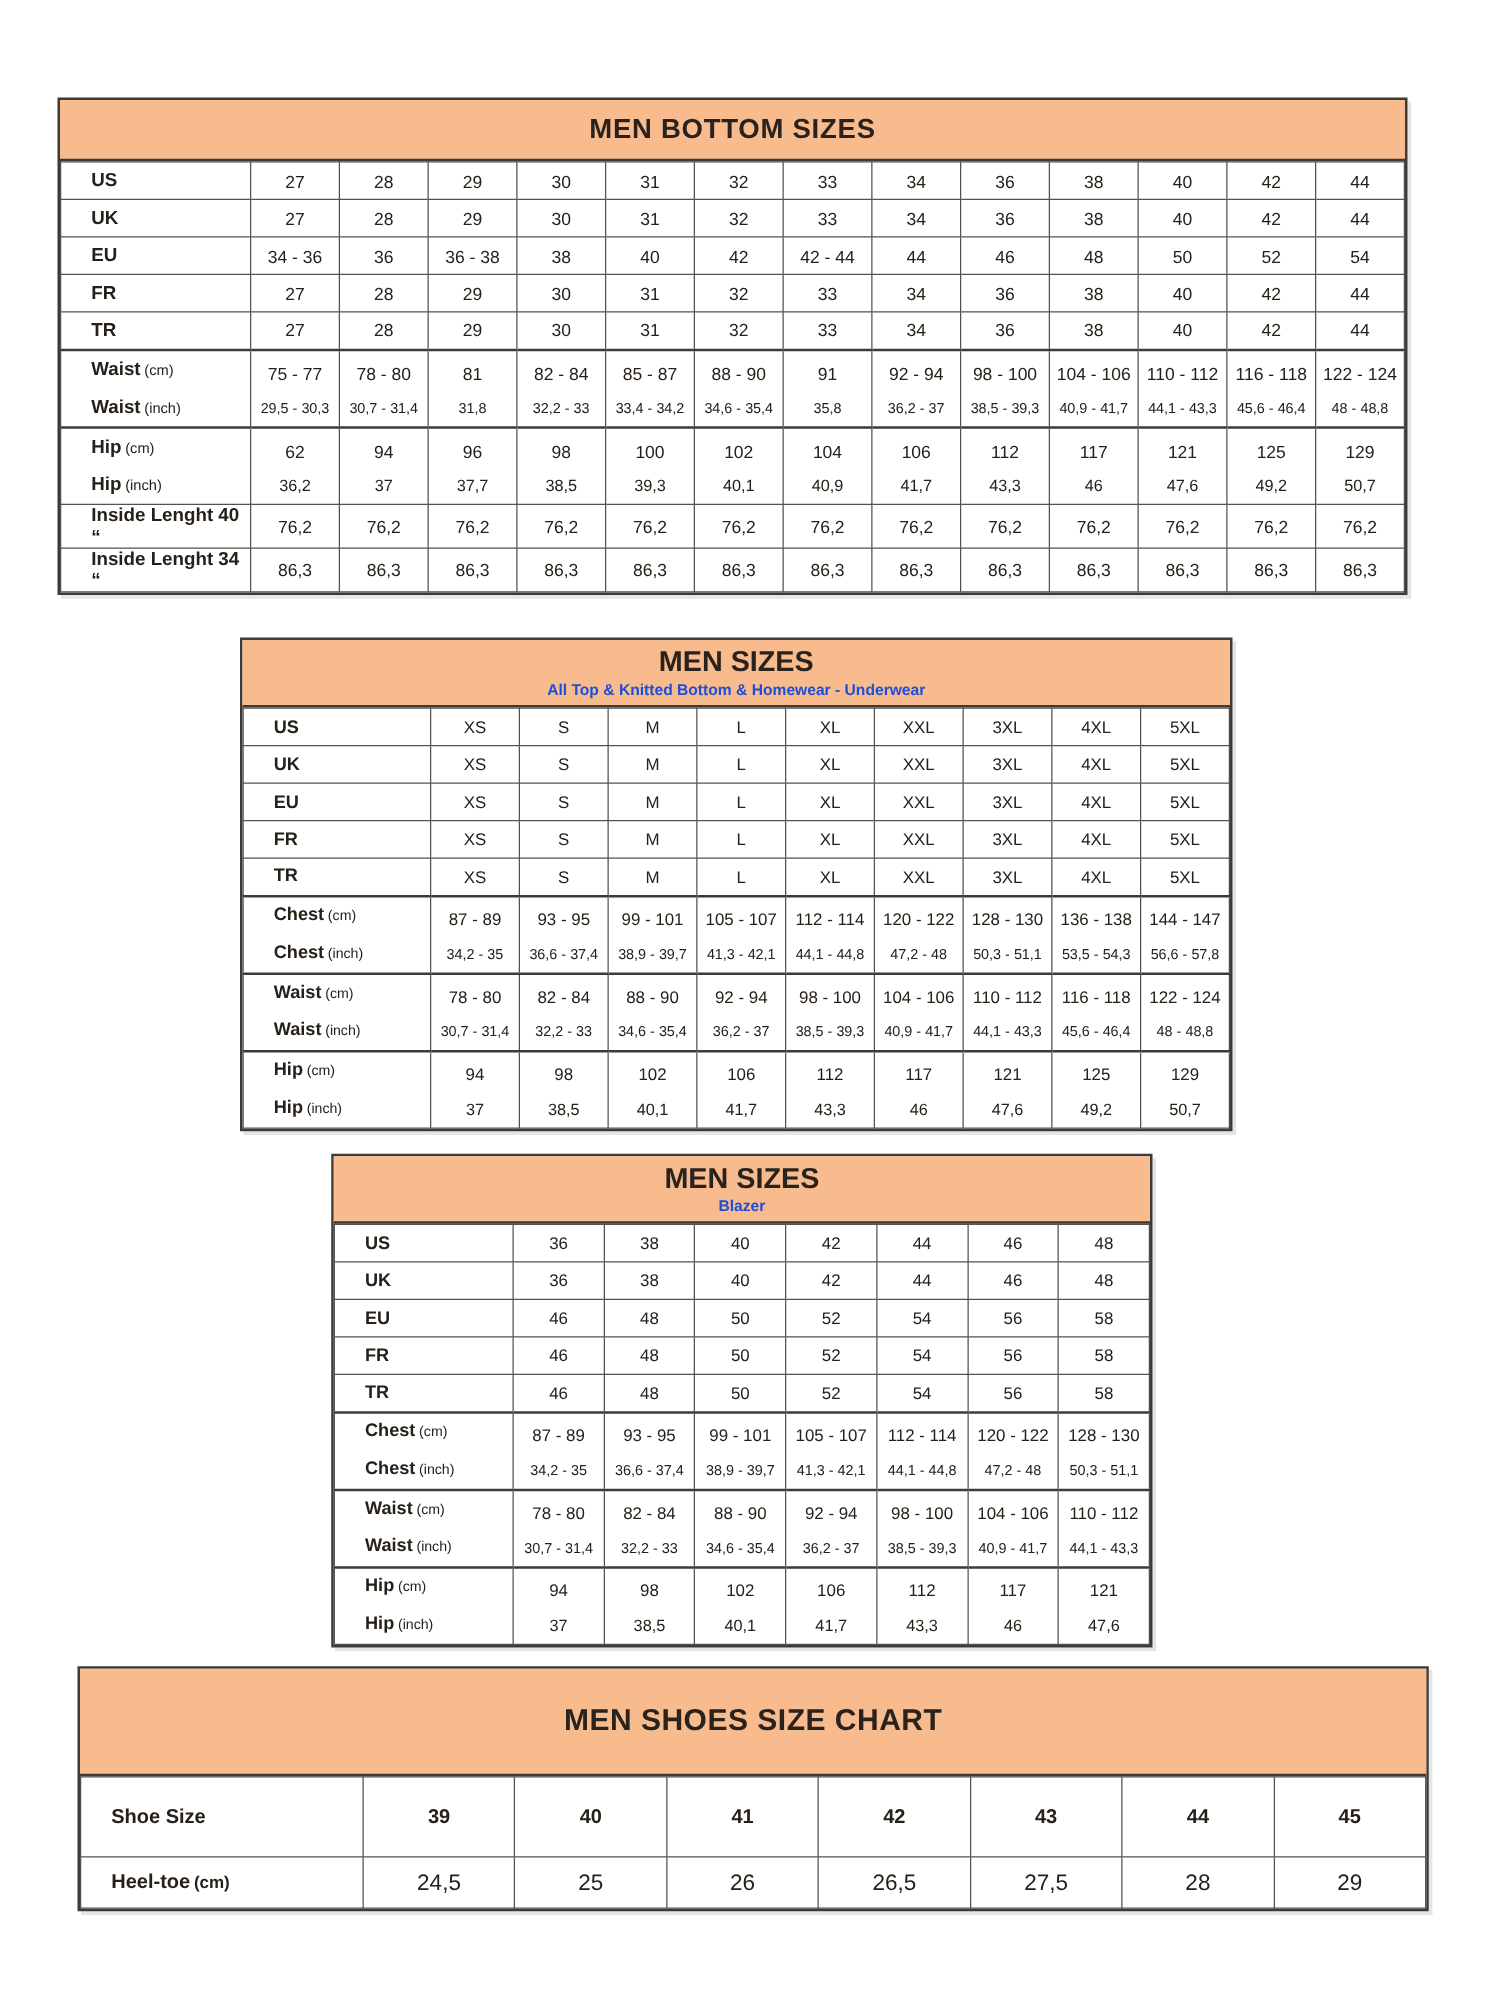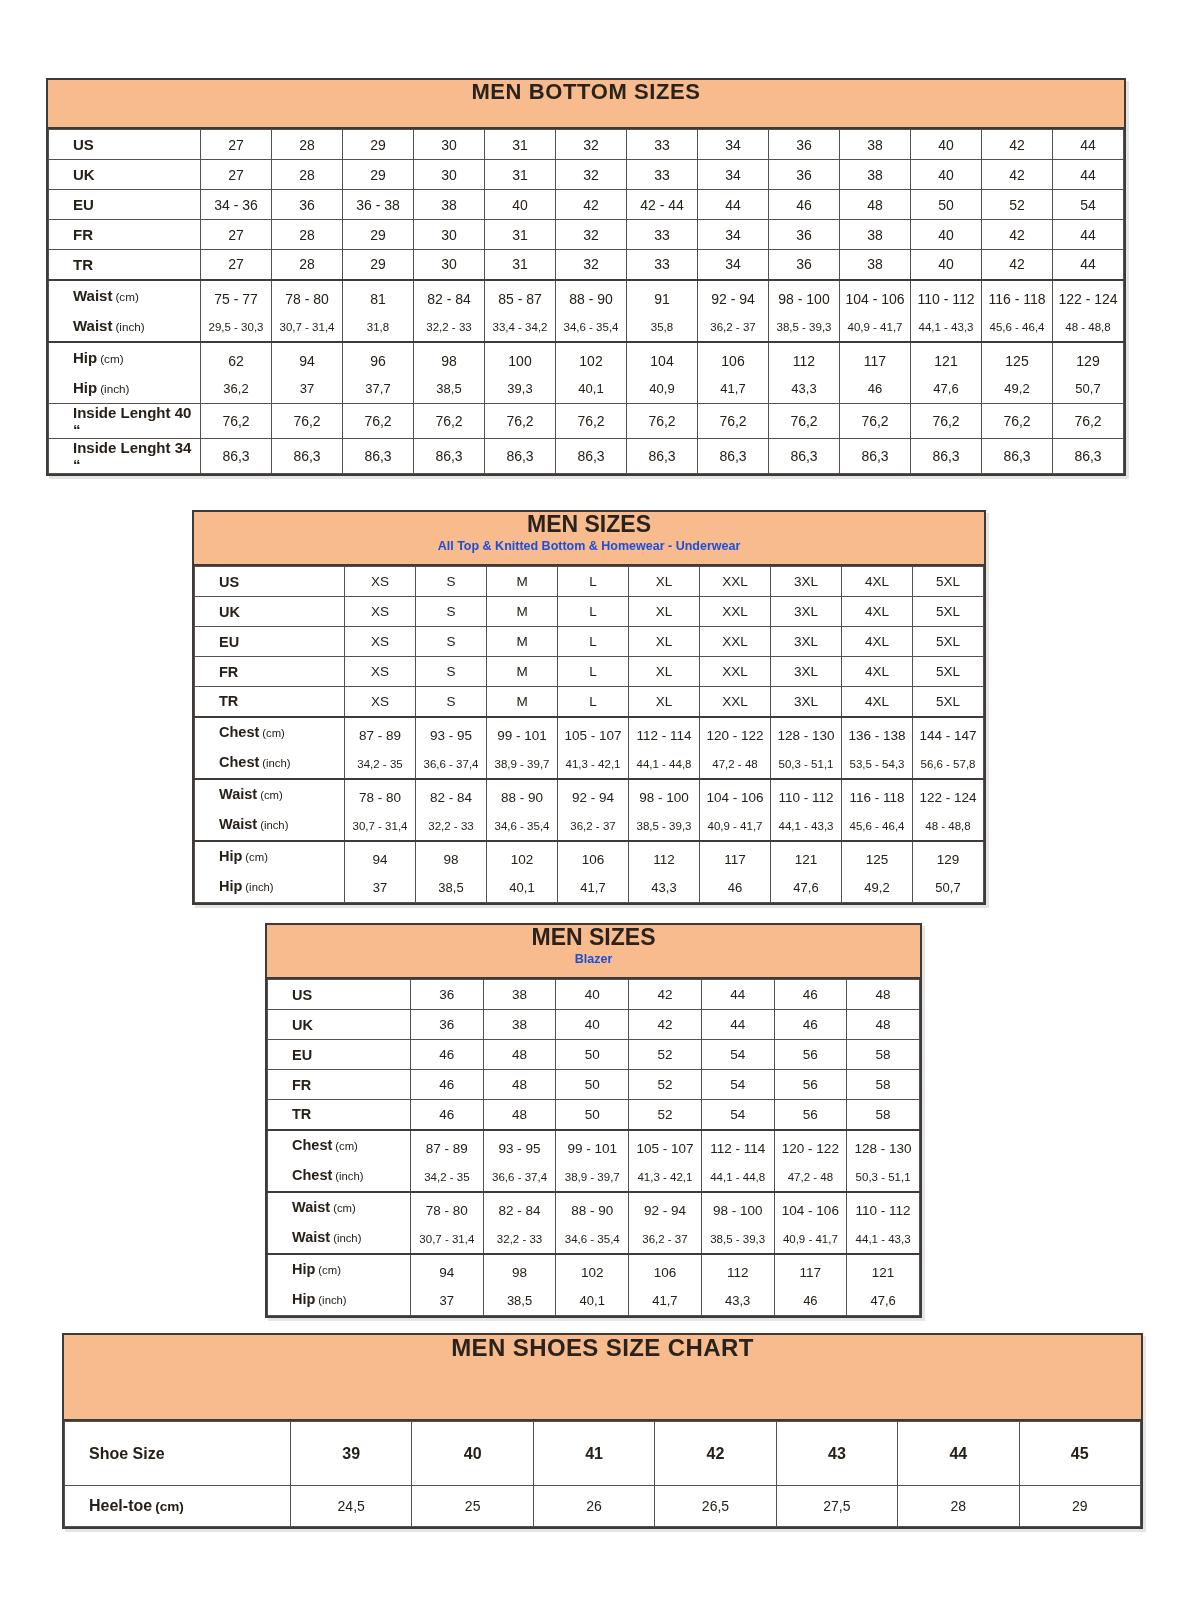--- a/index.html
+++ b/index.html
@@ -8,21 +8,21 @@
     font-family:"Liberation Sans", sans-serif;color:#262019;
     -webkit-font-smoothing:antialiased;
   }
   .size-table{
     position:absolute;background:#fff;
     border:2px solid #3e3a37;
     box-shadow:3px 3px 0 rgba(0,0,0,0.10);
   }
   .tbl-head{
     background:#F7BB8E;border-bottom:2px solid #3e3a37;
-    display:flex;flex-direction:column;justify-content:flex-start;align-items:center;
+    display:flex;flex-direction:column;justify-content:center;align-items:center;
     text-align:center;
   }
   .tbl-title{font-weight:bold;color:#2a231d;line-height:1.1;}
   .tbl-sub{font-weight:bold;color:#1d4ed8;font-size:12.5px;margin-top:2px;}
   table.grid{width:100%;border-collapse:collapse;table-layout:fixed;}
   .grid th,.grid td{
     border:1.5px solid #56514d;box-sizing:border-box;
     text-align:center;vertical-align:middle;padding:0;
   }
   .grid th{text-align:left;padding-left:24px;font-weight:bold;}
@@ -66,21 +66,21 @@
 
   
   #t3{left:62px;top:1333px;width:1077px;}
   #t3 .tbl-head{height:84px;}
   #t3 .tbl-title{font-size:24px;letter-spacing:0.4px;}
   #t3 th{width:226px;font-size:16px;}
   #t3 .unit{font-weight:bold;font-size:0.85em;}
   #t3 tr:first-child{height:64px;}
   #t3 tr:first-child td{font-size:16px;font-weight:bold;}
   #t3 tr:last-child{height:41px;}
-  #t3 tr:last-child td{font-size:14px;font-weight:normal;}
+  #t3 tr:last-child td{font-size:18px;font-weight:normal;}
 </style>
 </head>
 <body>
 
 <main>
 
   <section class="size-table" id="t0">
     <header class="tbl-head">
       <div class="tbl-title">MEN BOTTOM SIZES</div>
     </header>

